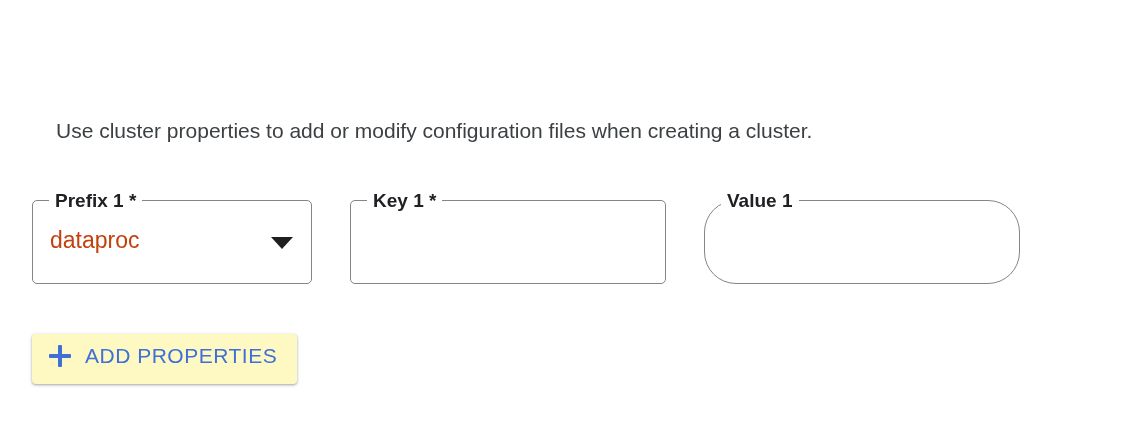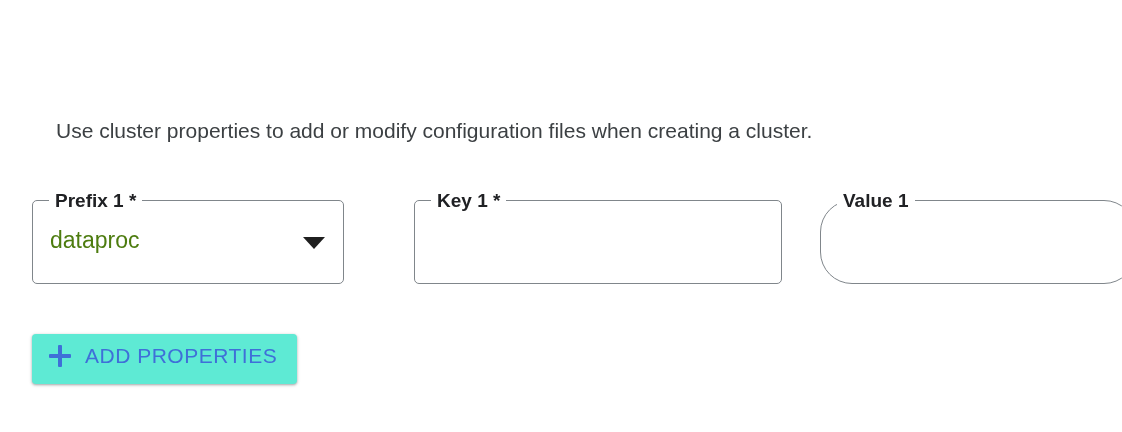--- a/index.html
+++ b/index.html
@@ -59,22 +59,22 @@
   }
 
   .field {
     position: relative;
     height: 84px;
     box-sizing: border-box;
     border: 1px solid #80868b;
     border-radius: 5px;
     background: #ffffff;
   }
-  .field.prefix  { width: 312px; }
-  .field.key     { width: 368px; margin-left: 32px; }
+  .field.prefix  { width: 280px; }
+  .field.key     { width: 316px; }
   .field.value   { width: 316px; border-radius: 32px; }
 
   
   .field-label {
     position: absolute;
     top: -11px;
     left: 16px;
     padding: 0 6px;
     background: #ffffff;
     font-size: 19px;
@@ -85,21 +85,21 @@
   }
 
   .field-value {
     position: absolute;
     left: 17px;
     top: 24px;
     right: 12px;
     font-size: 23px;
     line-height: 30px;
     font-weight: 400;
-    color: #4d7c0f;
+    color: #c2410c;
     white-space: nowrap;
     overflow: hidden;
     text-overflow: clip;
   }
   .field.prefix .field-value { right: 52px; }
   .field.value  .field-value { right: 8px; }
 
   
   .select-caret {
     position: absolute;
@@ -116,21 +116,21 @@
   .add-button {
     position: absolute;
     left: 32px;
     top: 334px;
     display: flex;
     align-items: center;
     gap: 14px;
     height: 50px;
     padding: 0 20px 6px 17px;
     box-sizing: border-box;
-    background: #5eead4;
+    background: #fef9c3;
     border: none;
     border-radius: 4px;
     box-shadow: 0 1px 2px 0 rgba(60,64,67,0.30),
                 0 1px 3px 1px rgba(60,64,67,0.15);
     cursor: pointer;
     font-family: inherit;
   }
   .plus-icon {
     position: relative;
     width: 22px;

